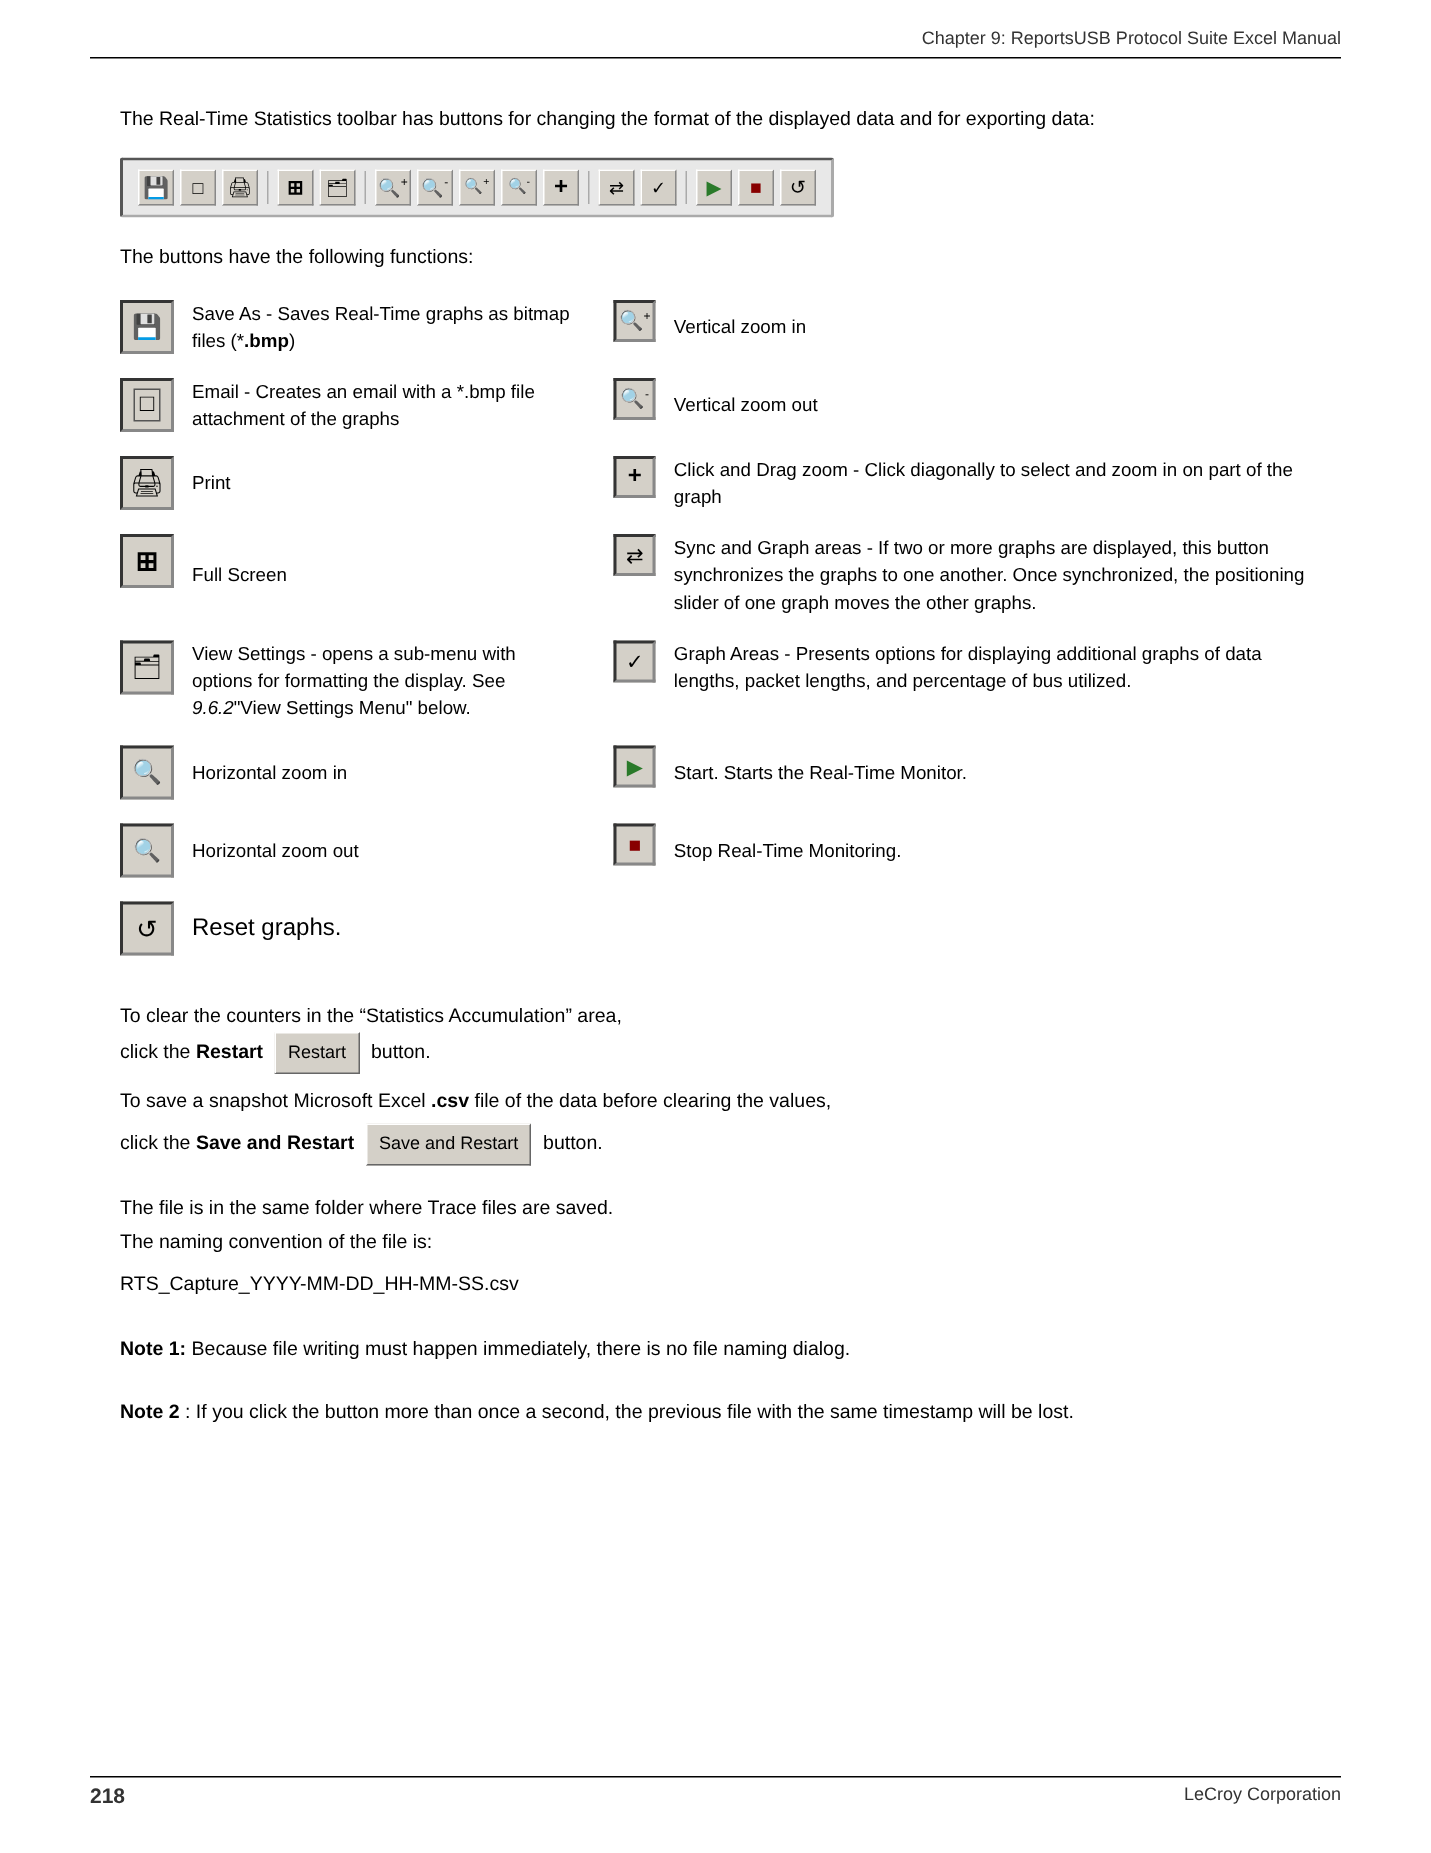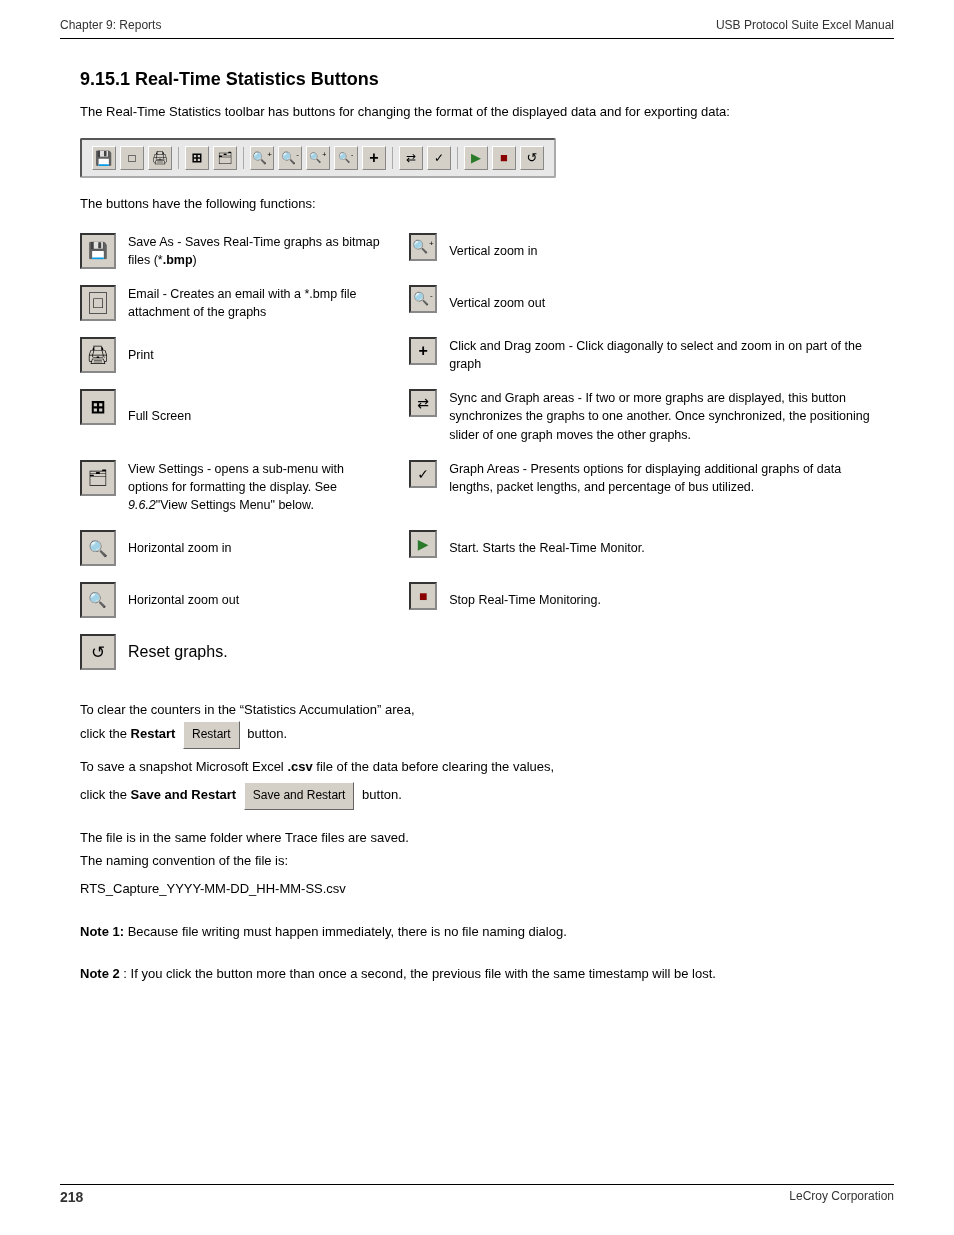--- a/index.html
+++ b/index.html
@@ -7,21 +7,21 @@
       font-family: Arial, sans-serif;
       font-size: 13px;
       color: #000;
       background: #fff;
       width: 954px;
       min-height: 1235px;
       position: relative;
     }
     .page-header {
       display: flex;
-      justify-content: space-between;
+      justify-content: flex-end;
       padding: 18px 60px 6px 60px;
       font-size: 12px;
       color: #333;
     }
     .header-rule {
       border: none;
       border-top: 1px solid #000;
       margin: 0 60px;
     }
     .page-footer {
@@ -158,21 +158,20 @@
 
 <div>
   <div class="page-header">
     <span>Chapter 9: Reports</span>
     <span>USB Protocol Suite Excel Manual</span>
   </div>
   <hr class="header-rule">
 </div>
 
 <div class="content">
-  <h1>9.15.1 Real-Time Statistics Buttons</h1>
   <p class="intro-text">The Real-Time Statistics toolbar has buttons for changing the format of the displayed data and for exporting data:</p>
 
   
   <div class="toolbar-img">
 
     <div class="toolbar-btn">
       <span style="font-size:14px;">💾</span>
     </div>
 
     <div class="toolbar-btn">

